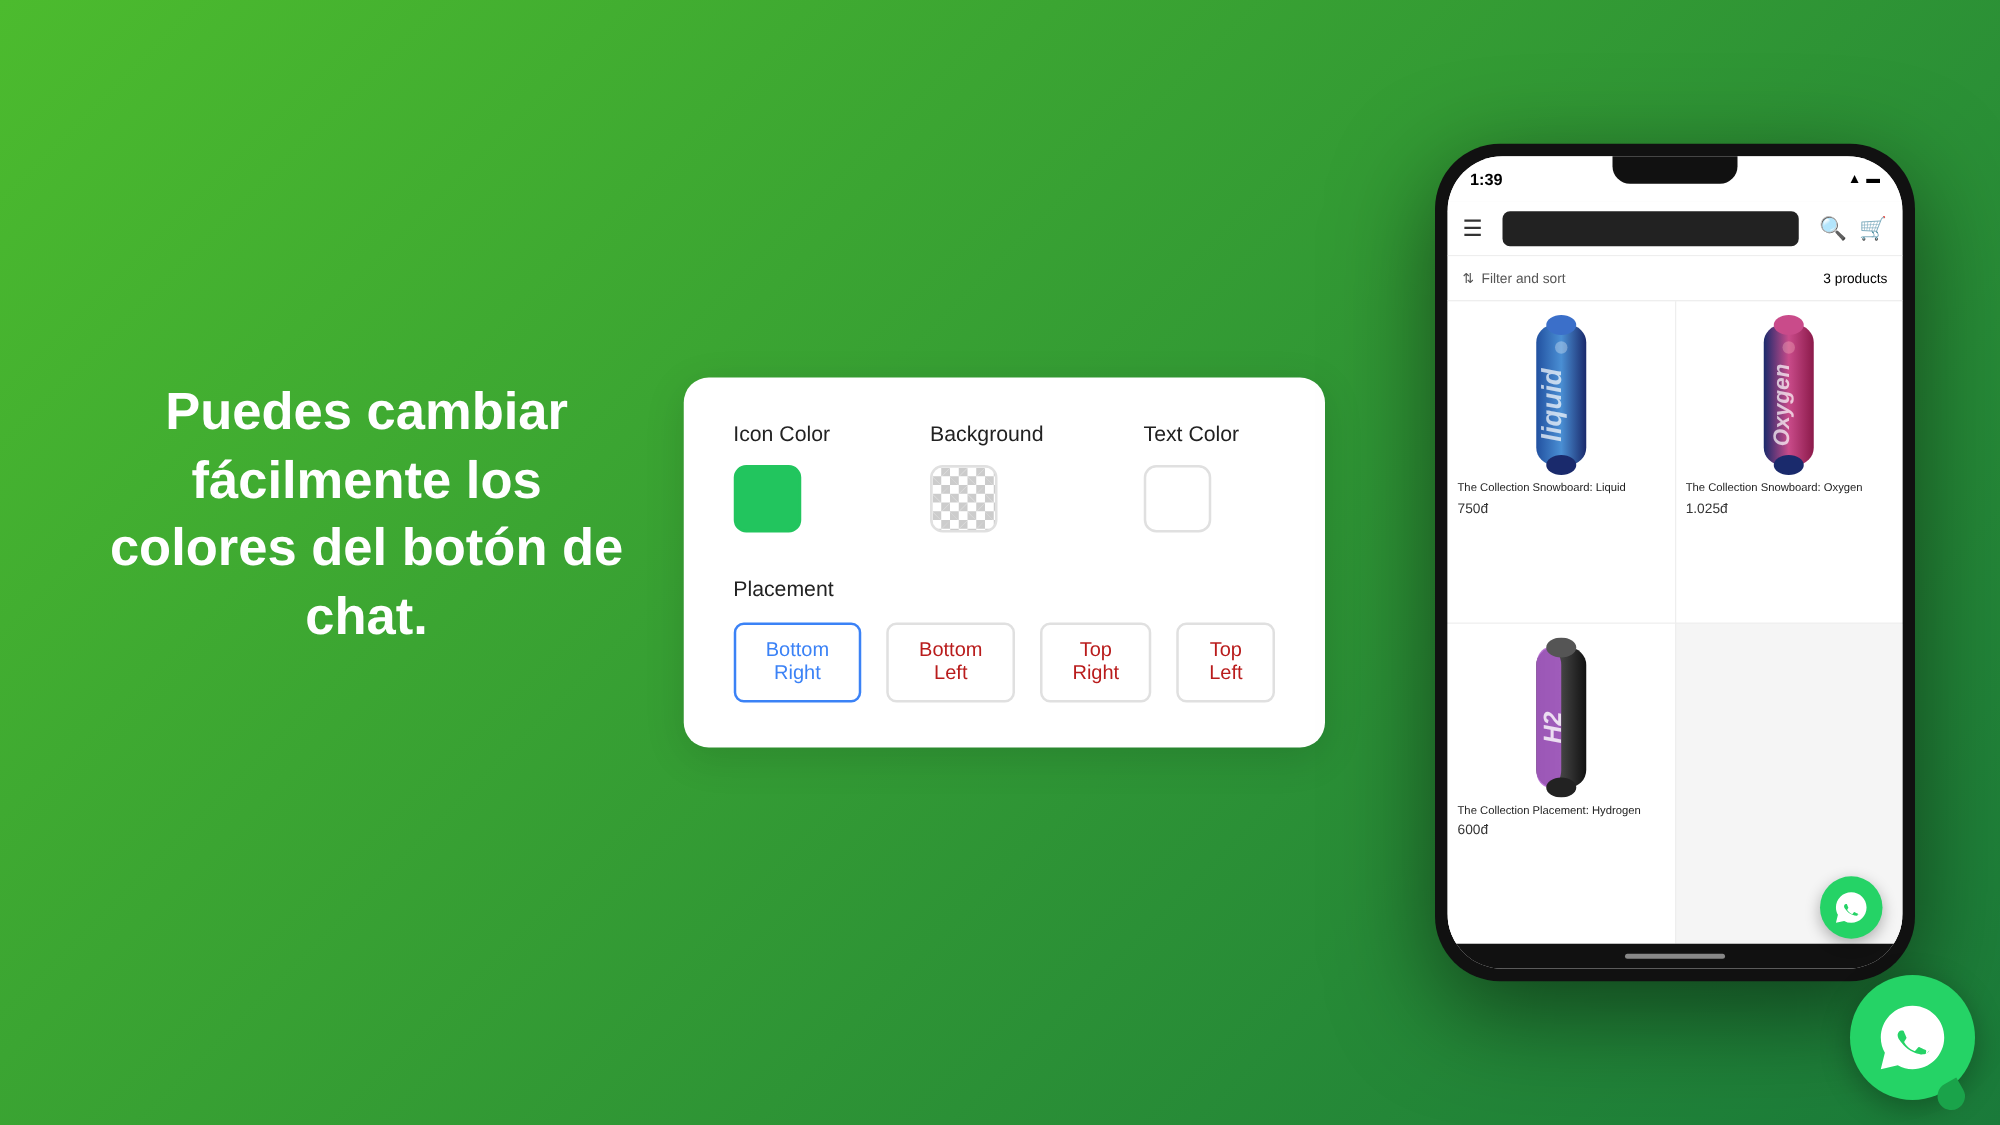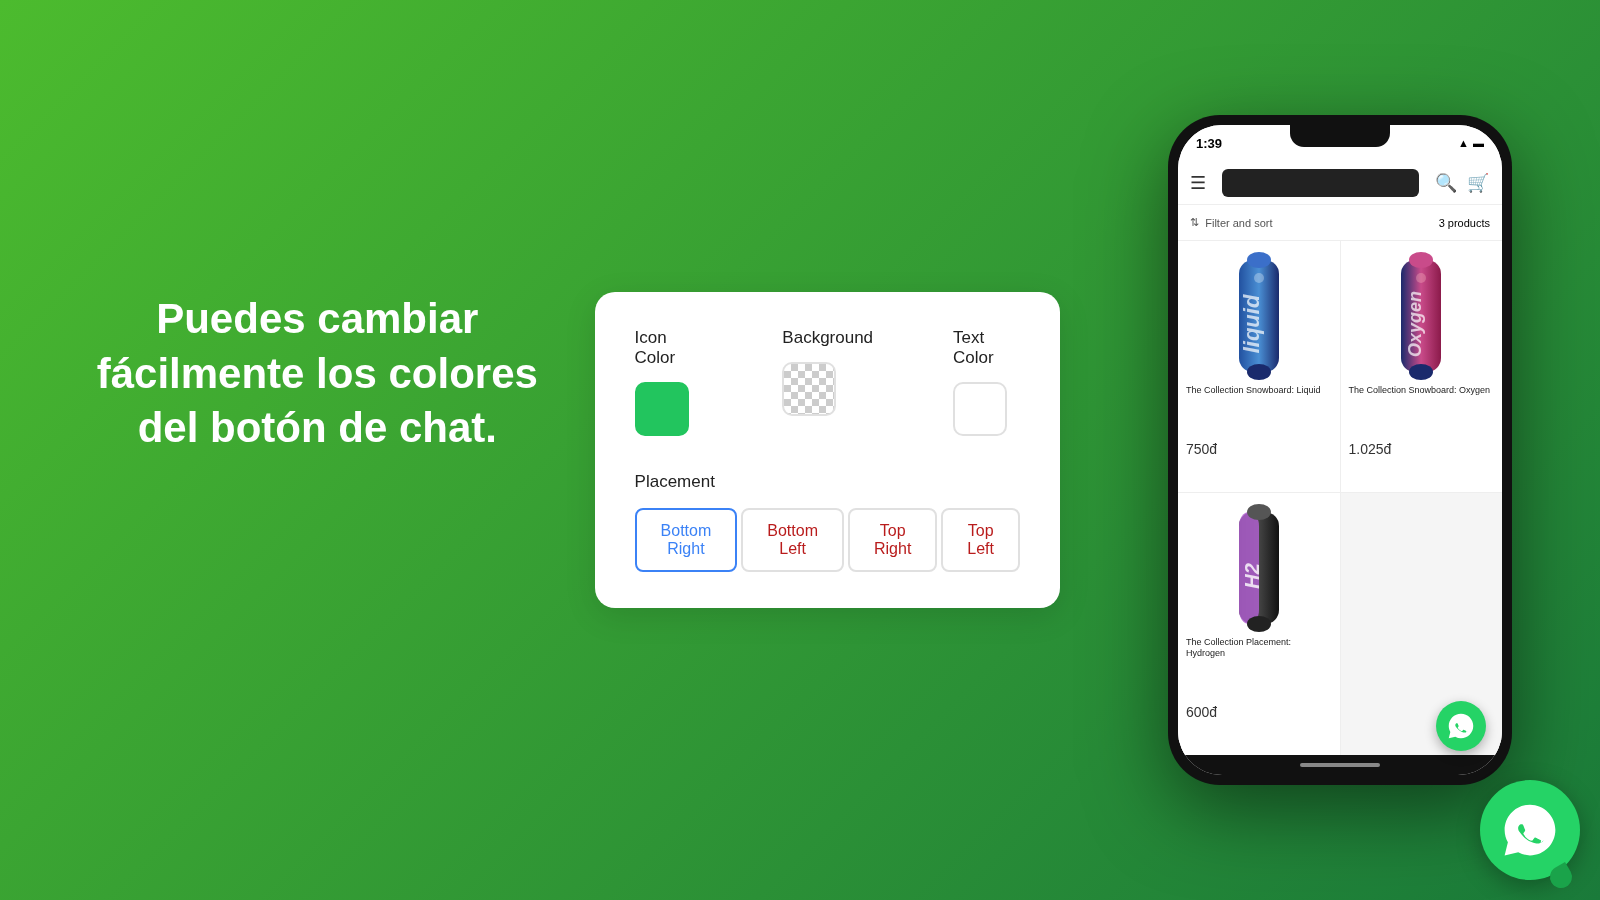--- a/index.html
+++ b/index.html
@@ -80,21 +80,21 @@
     .placement-section { display: flex; flex-direction: column; gap: 16px; }
 
     .placement-label {
       font-size: 17px;
       font-weight: 400;
       color: #222;
     }
 
     .placement-buttons {
       display: flex;
-      gap: 4px;
+      gap: 20px;
     }
 
     .placement-btn {
       padding: 12px 24px;
       border-radius: 8px;
       border: 2px solid #e0e0e0;
       font-size: 16px;
       font-weight: 500;
       cursor: pointer;
       background: #fff;
@@ -112,21 +112,21 @@
     .right-panel {
       width: 400px;
       display: flex;
       align-items: center;
       justify-content: center;
       padding: 40px 0 40px 0;
       margin-right: 60px;
     }
 
     .phone-outer {
-      width: 344px;
+      width: 384px;
       height: 670px;
       background: #111;
       border-radius: 52px;
       padding: 10px;
       box-shadow: 0 24px 80px rgba(0,0,0,0.5);
       position: relative;
     }
 
     .phone-inner {
       width: 100%;
@@ -232,23 +232,22 @@
     }
 
     .product-name {
       font-size: 9px;
       font-weight: 400;
       color: #222;
       line-height: 1.3;
     }
 
     .product-price {
-      font-size: 14px;
+      font-size: 11px;
       color: #333;
-      margin-top: 40px;
     }
 
     
     .whatsapp-fab {
       position: absolute;
       bottom: 24px;
       right: 16px;
       width: 50px;
       height: 50px;
       background: #25d366;

